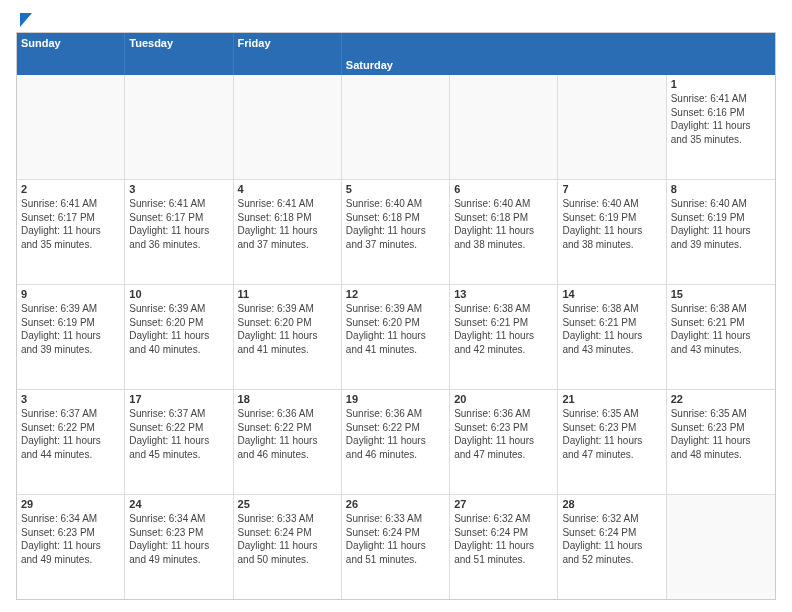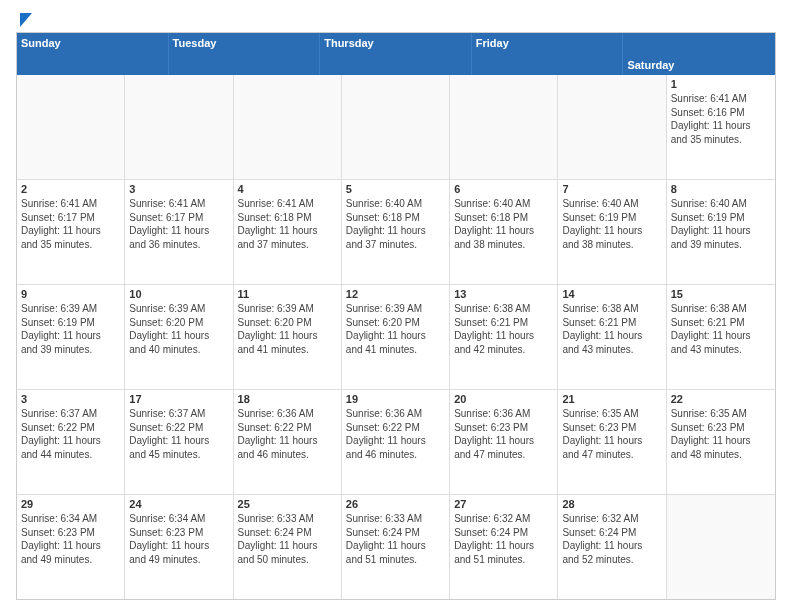--- a/index.html
+++ b/index.html
@@ -42,21 +42,21 @@
       color: #555;
     }
     .calendar {
       flex: 1;
       display: flex;
       flex-direction: column;
       border: 1px solid #ccc;
     }
     .cal-header {
       display: grid;
-      grid-template-columns: repeat(5, 1fr);
+      grid-template-columns: repeat(7, 1fr);
       background: #2a6db5;
     }
     .cal-header-cell {
       color: #fff;
       font-size: 11px;
       font-weight: bold;
       padding: 4px 4px;
       text-align: left;
       border-right: 1px solid #3a7dc5;
     }
@@ -119,21 +119,20 @@
     <div class="title-block">
       <div class="title-main"></div>
       <div class="title-sub"></div>
     </div>
   </div>
 
   <div class="calendar">
     <div class="cal-header">
     <div class="cal-header-cell">Sunday</div>
         <div class="cal-header-cell">Tuesday</div>
-        <div class="cal-header-cell">Thursday</div>
         <div class="cal-header-cell">Friday</div>
         <div class="cal-header-cell">Saturday</div>
       </div>
     <div class="cal-body">
     <div class="cal-row">
           <div class="cal-cell empty"></div>
           <div class="cal-cell empty"></div>
           <div class="cal-cell empty"></div>
           <div class="cal-cell empty"></div>
           <div class="cal-cell empty"></div>

